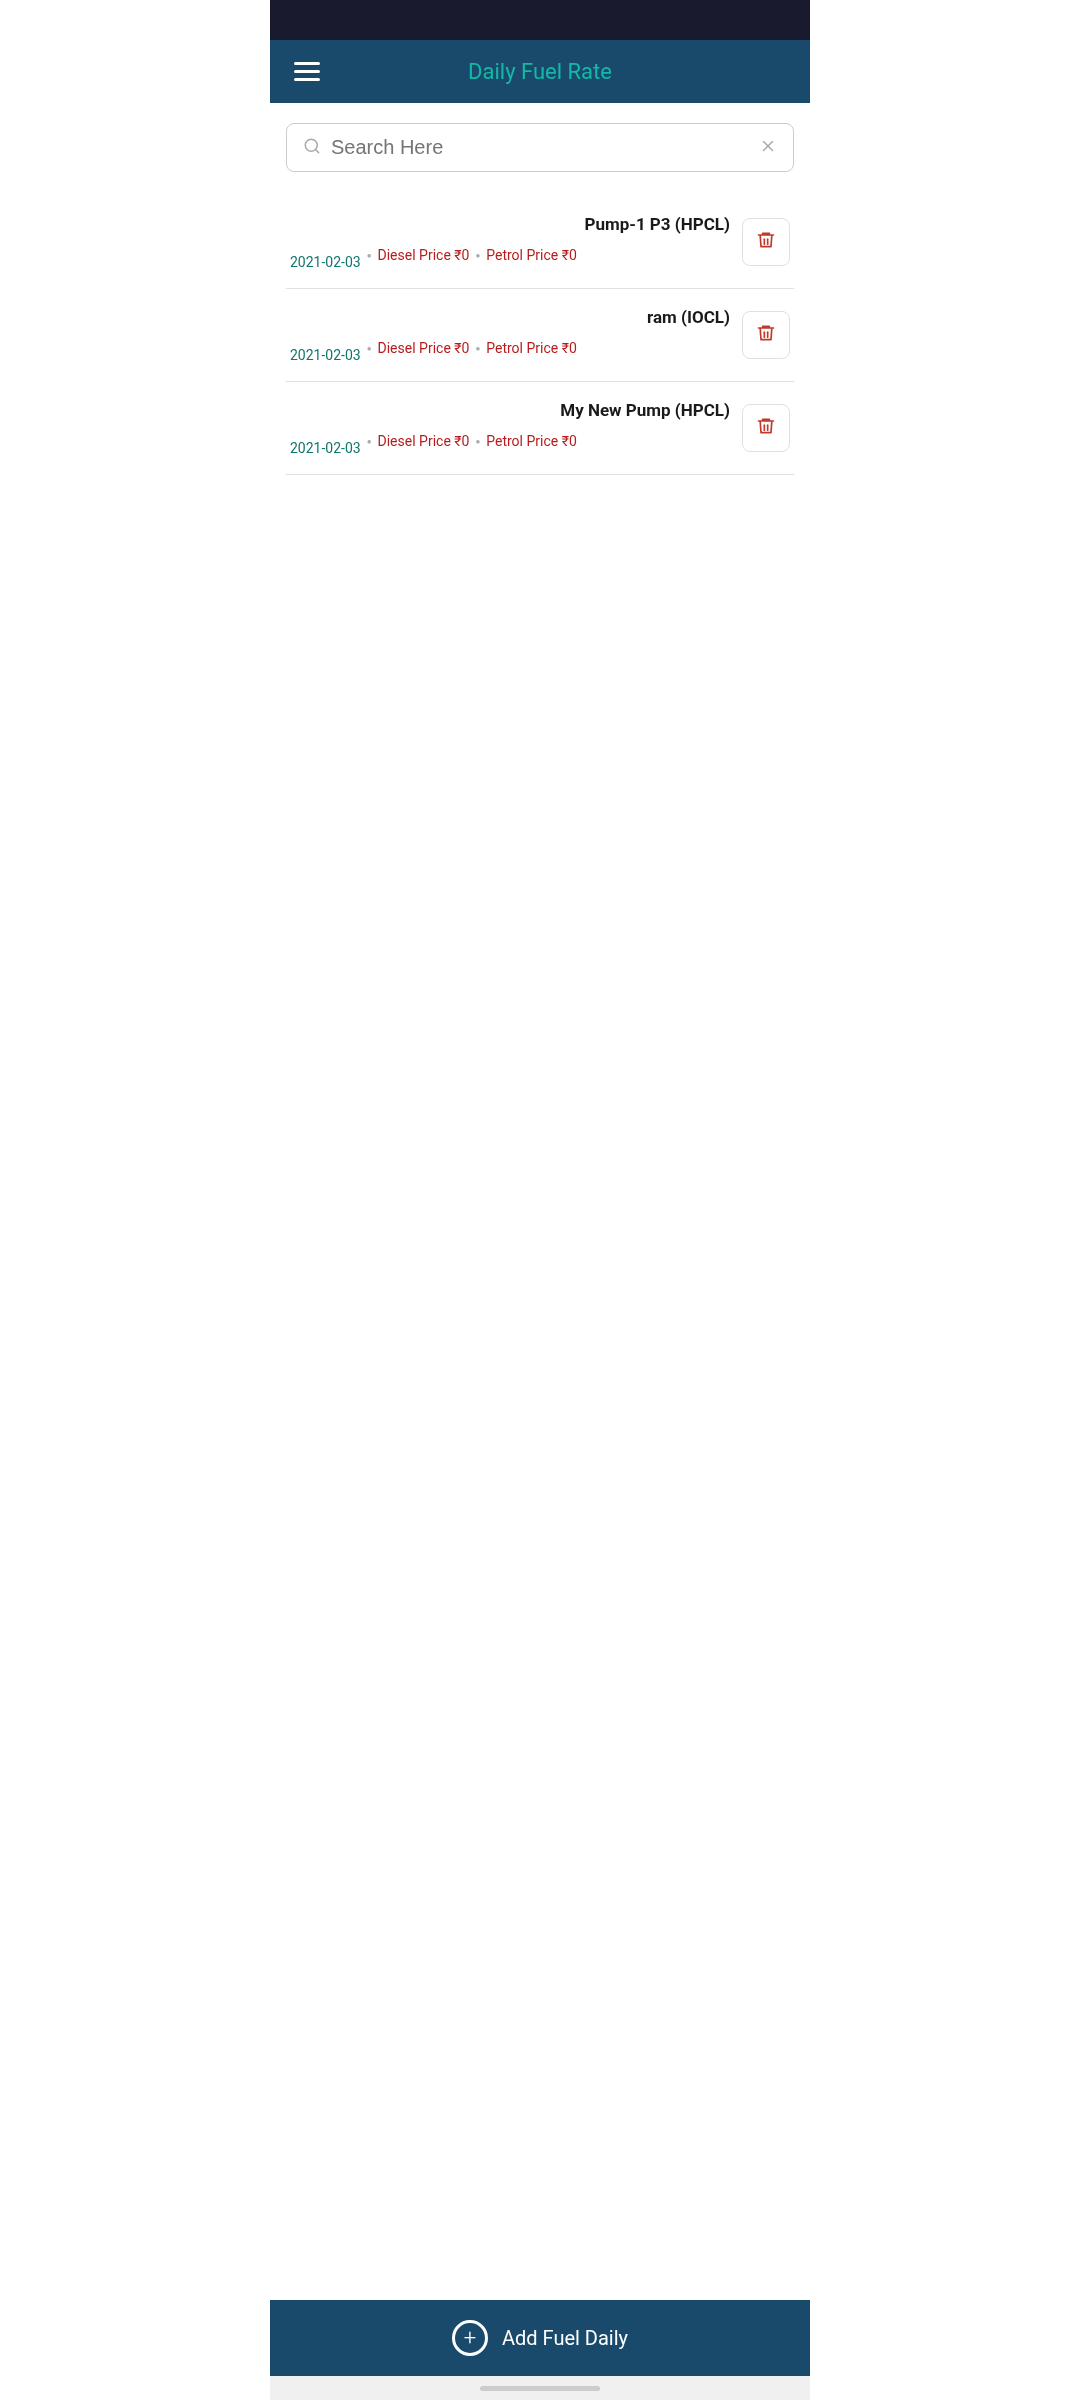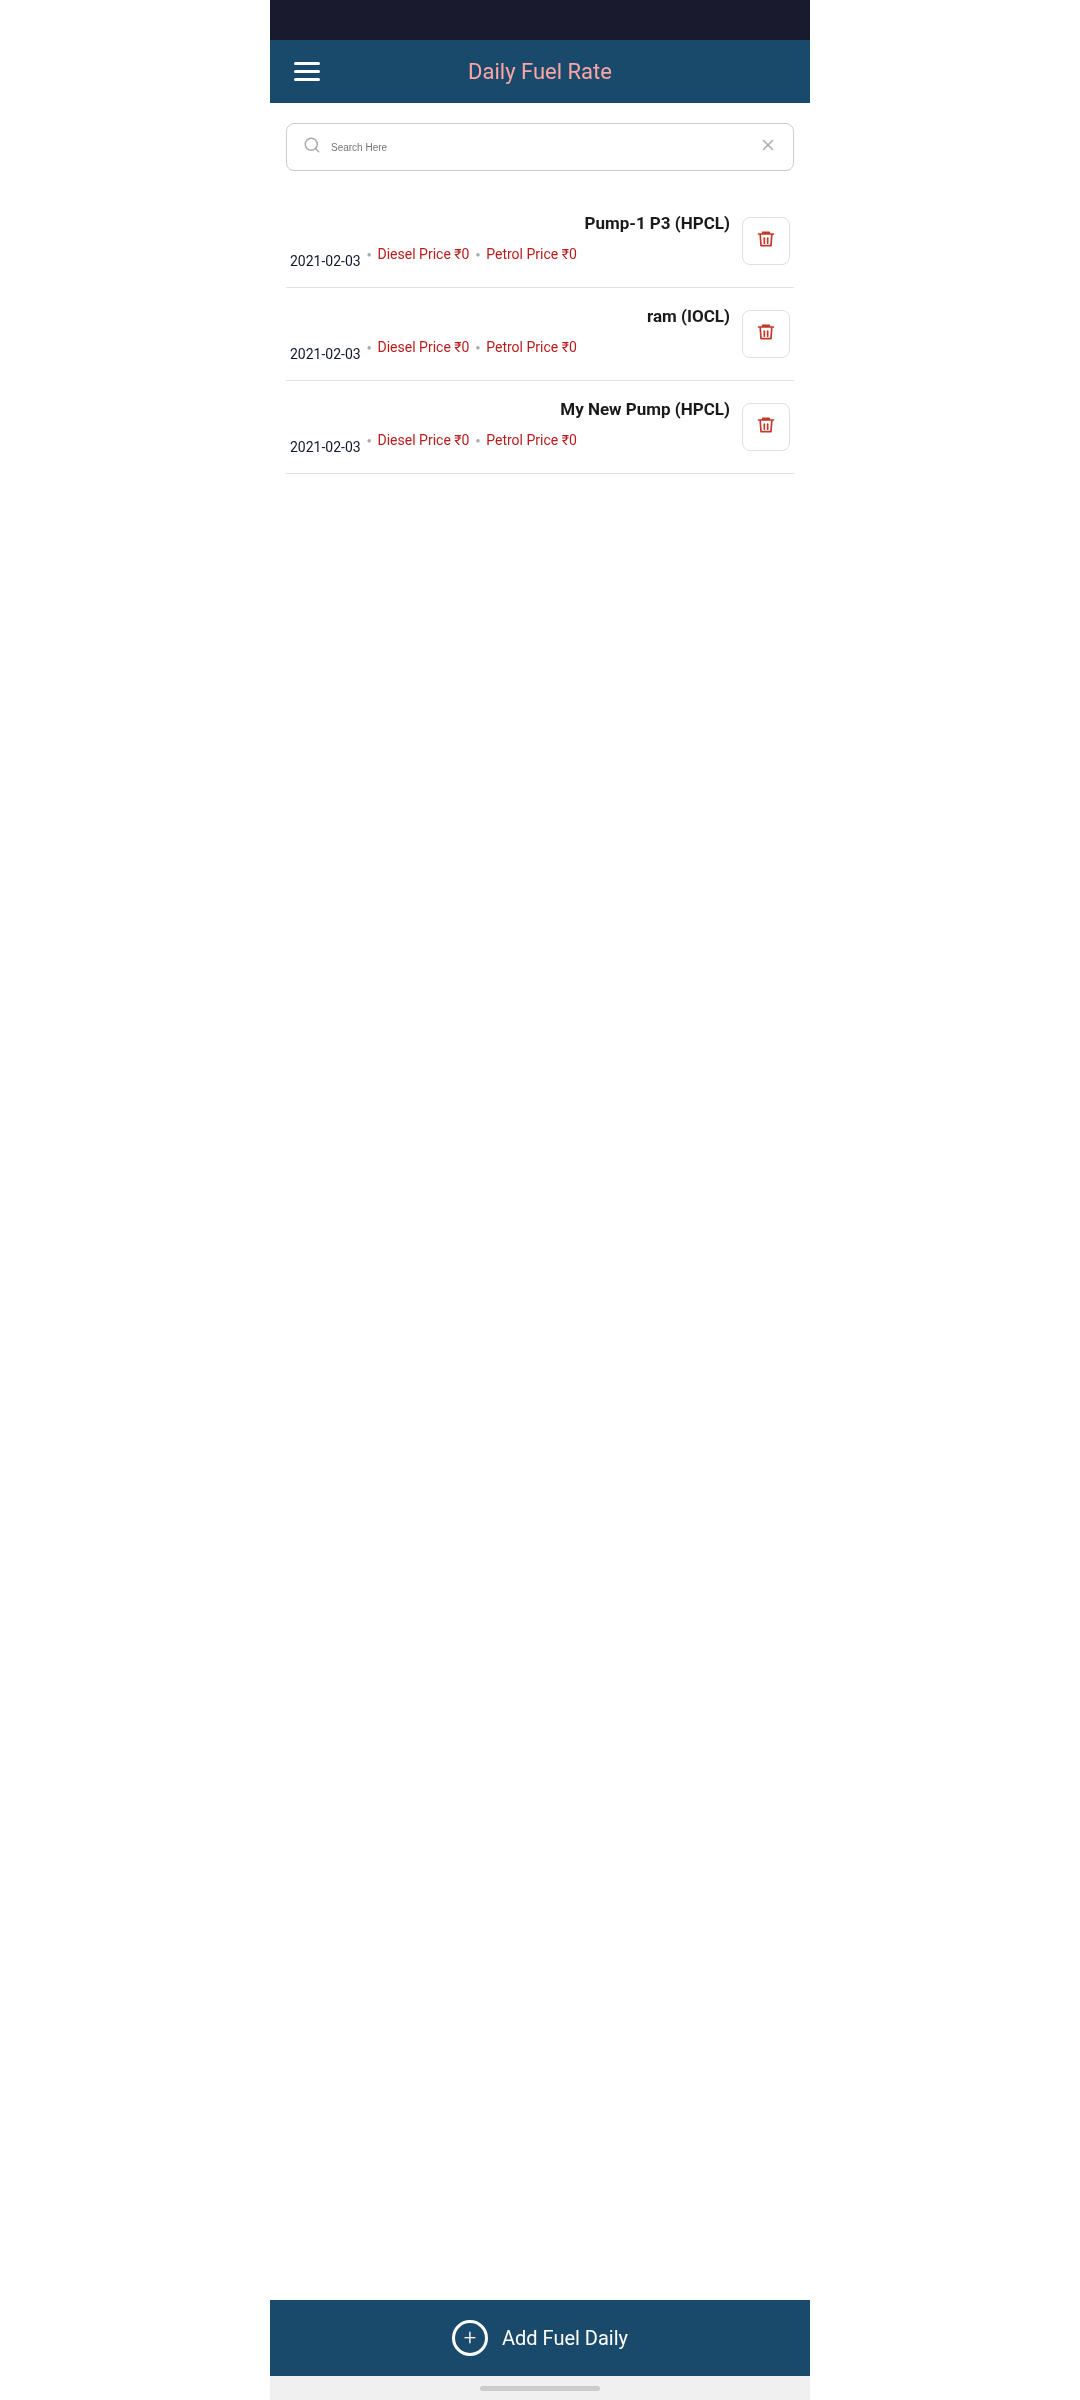--- a/index.html
+++ b/index.html
@@ -44,21 +44,21 @@
 
     .hamburger-icon span {
       display: block;
       width: 26px;
       height: 3px;
       background: #ffffff;
       border-radius: 2px;
     }
 
     .header-title {
-      color: #fca5a5;
+      color: #14b8a6;
       font-size: 22px;
       font-weight: 400;
       position: absolute;
       left: 50%;
       transform: translateX(-50%);
     }
 
     .content {
       flex: 1;
       padding: 20px 16px;
@@ -77,21 +77,21 @@
     .search-icon-wrapper {
       color: #aaaaaa;
       margin-right: 10px;
       font-size: 18px;
     }
 
     .search-input {
       flex: 1;
       border: none;
       outline: none;
-      font-size: 10px;
+      font-size: 20px;
       color: #7f1d1d;
       background: transparent;
     }
 
     .search-clear-icon {
       color: #aaaaaa;
       font-size: 18px;
       cursor: pointer;
     }
 
@@ -122,21 +122,21 @@
 
     .fuel-item-details {
       display: flex;
       align-items: center;
       gap: 6px;
       flex-wrap: wrap;
       font-size: 14px;
     }
 
     .fuel-item-date {
-      color: #0f172a;
+      color: #0f766e;
       font-weight: 400;
       margin-top: 14px;
     }
 
     .dot {
       color: #aaaaaa;
       font-size: 8px;
     }
 
     .diesel-price {

